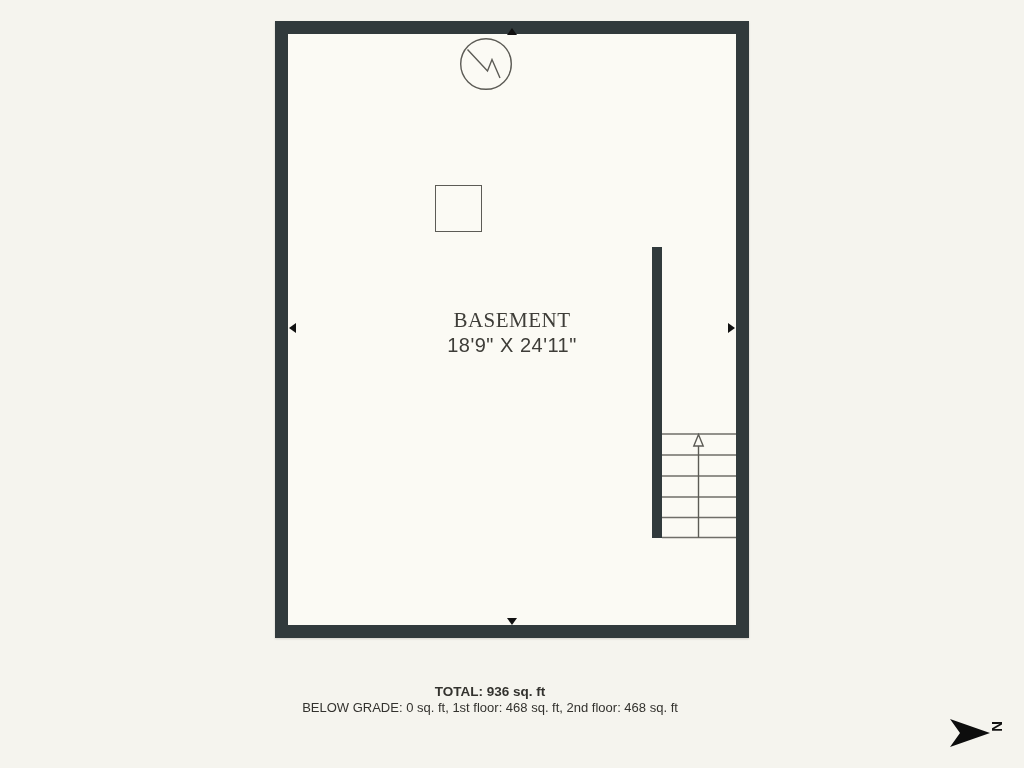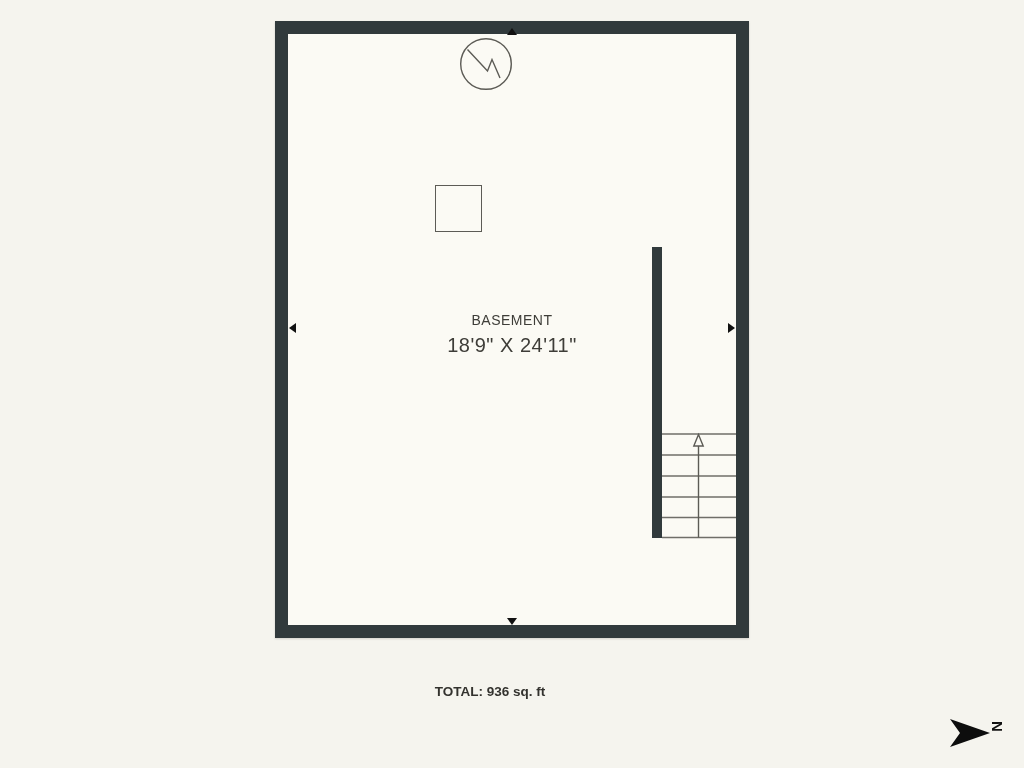--- a/index.html
+++ b/index.html
@@ -69,23 +69,24 @@
 
   
   .room-label-block {
     position: absolute;
     left: 288px; top: 308px;
     width: 448px;
     text-align: center;
     color: #3e3d38;
   }
   .room-name {
-    font-size: 14px;
+    font-size: 21px;
     line-height: 25px;
     letter-spacing: 0.5px;
+    font-family: Liberation Serif, serif;
   }
   .room-dims {
     font-size: 20px;
     line-height: 25px;
     letter-spacing: 0.5px;
   }
 
   
   .summary-block {
     position: absolute;
@@ -144,20 +145,21 @@
     <polygon points="46.5,187.5 41.8,199 51.2,199" fill="none" stroke="#5c5b55" stroke-width="1.4"></polygon>
   </svg>
 
   <div class="room-label-block">
     <div class="room-name">BASEMENT</div>
     <div class="room-dims">18'9" X 24'11"</div>
   </div>
 
   <div class="summary-block">
     <div class="summary-total">TOTAL: 936 sq. ft</div>
+    <div class="summary-line">BELOW GRADE: 0 sq. ft, 1st floor: 468 sq. ft, 2nd floor: 468 sq. ft</div>
   </div>
 
   <div class="compass">
     <svg class="compass-arrow-svg" width="44" height="40" viewBox="0 0 44 40">
       <polygon points="2,7 42,21 2,35 12,21" fill="#0d0d0d"></polygon>
     </svg>
     <span class="compass-letter">N</span>
   </div>
 
 </div>

